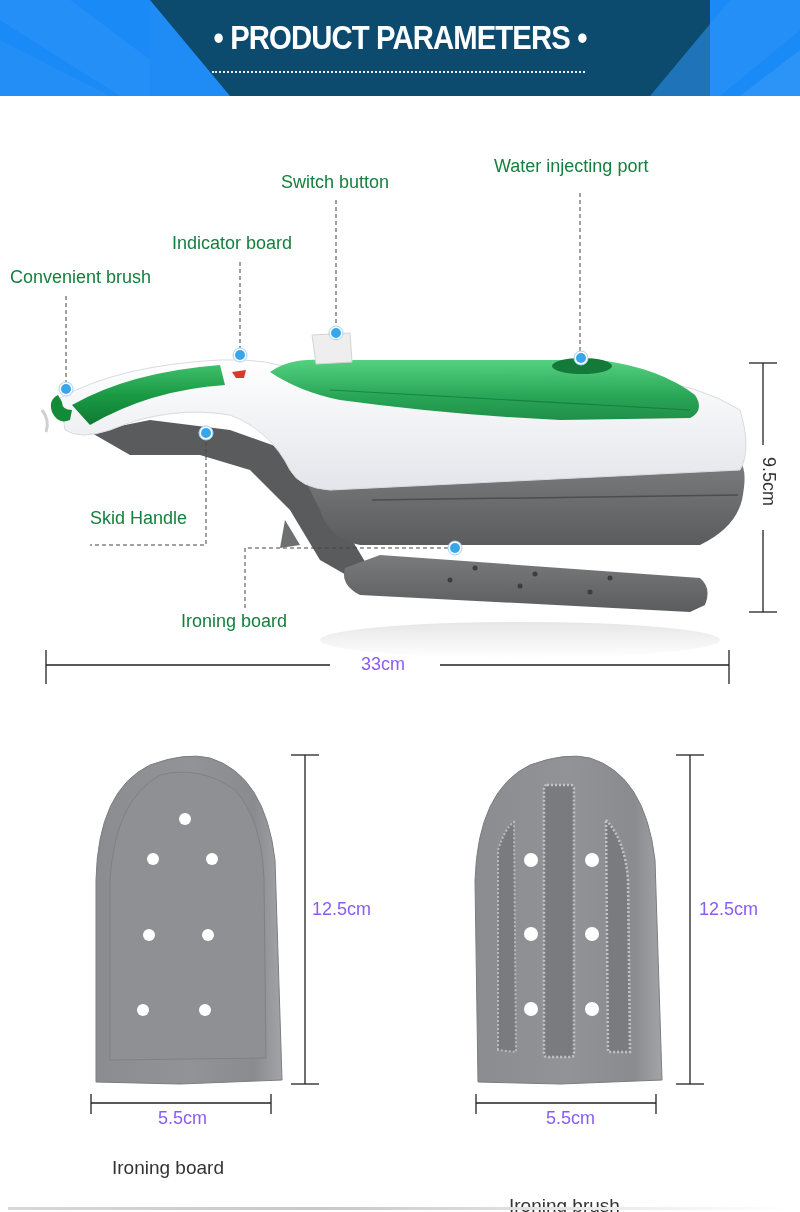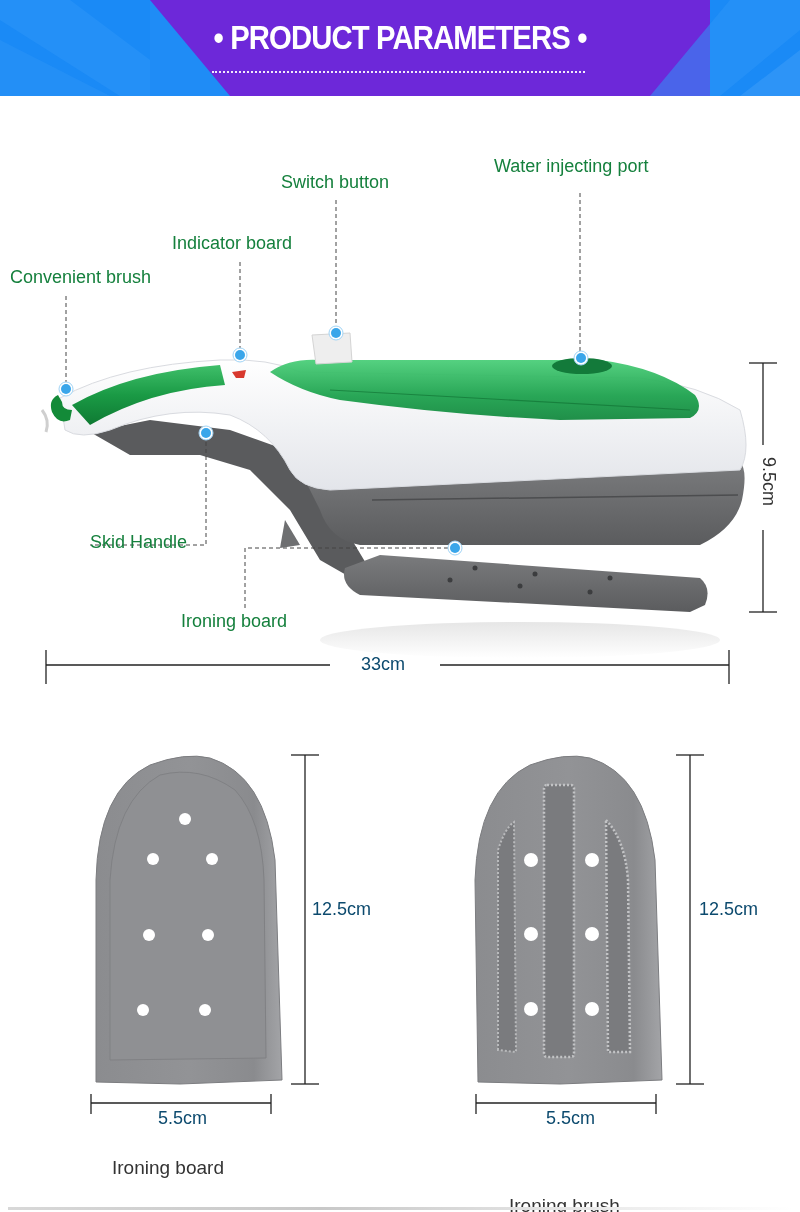--- a/index.html
+++ b/index.html
@@ -1,38 +1,38 @@
 <!DOCTYPE html>
 <html><head>
   <meta charset="utf-8">
   <style>
     * { margin: 0; padding: 0; box-sizing: border-box; }
     html, body { width: 800px; height: 1212px; background: #ffffff; overflow: hidden; }
     body { font-family: "Liberation Sans", sans-serif; color: #333333; position: relative; }
 
     .banner {
       position: absolute; left: 0; top: 0; width: 800px; height: 96px;
-      background: #6d28d9; overflow: hidden;
+      background: #0c4a6e; overflow: hidden;
     }
     .banner svg.bg { position: absolute; left: 0; top: 0; }
     .banner-title {
       position: absolute; left: 0; top: 18px; width: 800px; text-align: center;
       color: #ffffff; font-family: "Liberation Sans", sans-serif; font-weight: bold;
       font-size: 34px; letter-spacing: -1px; transform: scaleX(0.86); transform-origin: center;
     }
     .banner-dots {
       position: absolute; left: 212px; top: 71px; width: 373px; height: 0;
       border-top: 2px dotted rgba(255,255,255,0.9);
     }
 
     .label {
       position: absolute; font-size: 18px; color: #15803d; white-space: nowrap;
       font-family: "Liberation Sans", sans-serif;
     }
-    .dim { position: absolute; font-size: 18px; color: #0c4a6e; white-space: nowrap; }
+    .dim { position: absolute; font-size: 18px; color: #8b5cf6; white-space: nowrap; }
     .caption { position: absolute; font-size: 19px; color: #333333; white-space: nowrap; }
 
     .art { position: absolute; left: 0; top: 0; }
     .vert-text {
       position: absolute; left: 747px; top: 470px; font-size: 18px; color: #333;
       transform: rotate(90deg); transform-origin: left top; white-space: nowrap;
     }
     .footer-line {
       position: absolute; left: 8px; top: 1207px; width: 784px; height: 3px;
       background: linear-gradient(90deg, #d8d8d8, #c8c8c8 40%, #eeeeee 80%, #ffffff);
@@ -169,21 +169,21 @@
     <line x1="46" y1="665" x2="330" y2="665"></line>
     <line x1="440" y1="665" x2="729" y2="665"></line>
     <line x1="729" y1="650" x2="729" y2="684"></line>
   </g>
 </svg>
 
 <div class="label" style="left:281px; top:172px;">Switch button</div>
 <div class="label" style="left:494px; top:156px;">Water injecting port</div>
 <div class="label" style="left:172px; top:233px;">Indicator board</div>
 <div class="label" style="left:10px; top:267px;">Convenient brush</div>
-<div class="label" style="left:90px; top:532px;">Skid Handle</div>
+<div class="label" style="left:90px; top:508px;">Skid Handle</div>
 <div class="label" style="left:181px; top:611px;">Ironing board</div>
 
 <div class="dim" style="left:361px; top:654px;">33cm</div>
 <div class="vert-text" style="left:779px; top:457px;">9.5cm</div>
 
 <svg class="art" style="top:0;" width="800" height="1212">
   <defs>
     <linearGradient id="plate" x1="0" y1="0" x2="1" y2="0">
       <stop offset="0" stop-color="#8b8c8f"></stop>
       <stop offset="0.5" stop-color="#929396"></stop>

